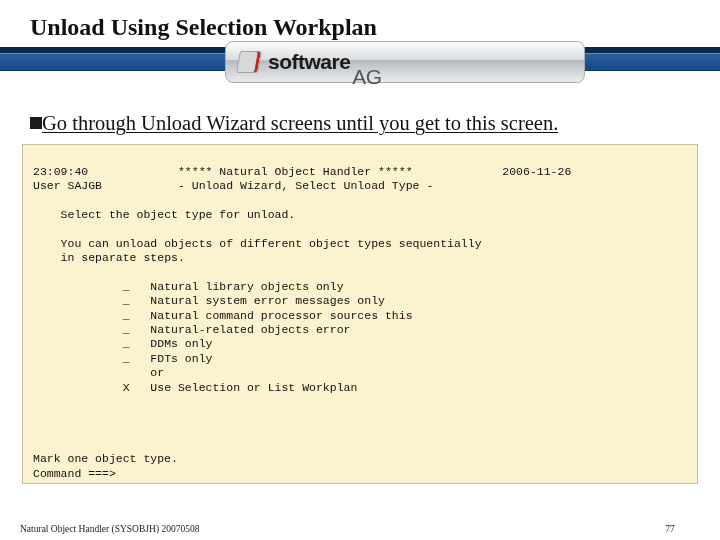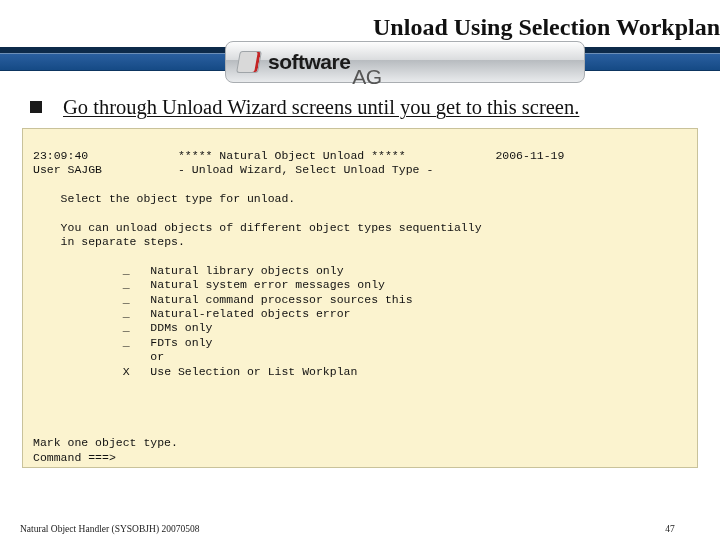--- a/index.html
+++ b/index.html
@@ -11,21 +11,20 @@
     position: relative;
     overflow: hidden;
   }
   .slide {
     width: 100%;
     height: 100%;
     position: relative;
   }
   .title-area {
     padding: 14px 0 6px 30px;
-    text-align: right;
   }
   .title {
     font-size: 24px;
     font-weight: bold;
     color: #111;
   }
   .bar {
     position: relative;
     height: 36px;
     width: 100%;
@@ -74,22 +73,23 @@
     font-family: Arial, Helvetica, sans-serif;
     font-weight: bold;
     color: #1a1a1a;
     font-size: 21px;
     letter-spacing: -0.5px;
   }
   .sag-light { font-weight: normal; color: #555; margin-top: 29px; }
   .bullet-row {
     display: flex;
     align-items: flex-start;
-    gap: 21px;
+    gap: 0;
     padding: 12px 30px 6px 30px;
+    margin-top: 16px;
   }
   .bullet-square {
     width: 12px;
     height: 12px;
     background: #1a1a1a;
     margin-top: 6px;
     flex-shrink: 0;
   }
   .bullet-text {
     font-size: 20.5px;
@@ -146,21 +146,21 @@
       <span class="sag-text sag-light"> AG</span>
     </div>
   </div>
 
   <div class="bullet-row">
     <div class="bullet-square"></div>
     <div class="bullet-text">Go through Unload Wizard screens until you get to this screen.</div>
   </div>
 
   <div class="terminal">
-<span class="term-line"><span>23:09:40</span>             <span>***** Natural Object Unload *****</span>             <span>2006-11-19</span></span>
+<span class="term-line"><span>23:09:40</span>             <span>***** Natural Object Handler *****</span>             <span>2006-11-26</span></span>
 <span class="term-line"><span>User SAJGB</span>           <span>- Unload Wizard, Select Unload Type -</span></span>
 
 <span class="term-line">    <span>Select the object type for unload.</span></span>
 
 <span class="term-line">    <span>You can unload objects of different object types sequentially</span></span>
 <span class="term-line">    <span>in separate steps.</span></span>
 
 <span class="term-line">             _   <span>Natural library objects only</span></span>
 <span class="term-line">             _   <span>Natural system error messages only</span></span>
 <span class="term-line">             _   <span>Natural command processor sources this</span></span>
@@ -174,16 +174,16 @@
 
 
 <span class="term-line"><span>Mark one object type.</span></span>
 <span class="term-line"><span>Command ===&gt;</span></span>
 <span class="term-line"><span>Enter-PF1---PF2---PF3---PF4---PF5---PF6---PF7---PF8---PF9---PF10--PF11--PF12---</span></span>
 
   </div>
 
   <div class="footer">
     <div class="left">Natural Object Handler (SYSOBJH) 20070508</div>
-    <div class="mid">47</div>
+    <div class="mid">77</div>
   </div>
 
 </div>
 
 </body></html>

